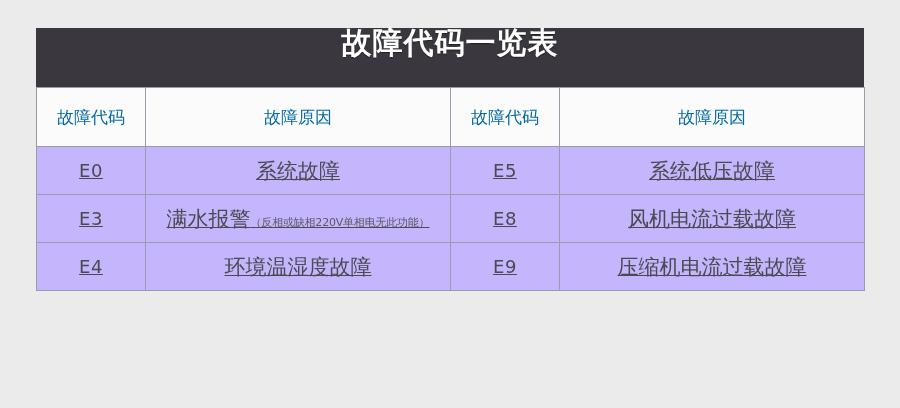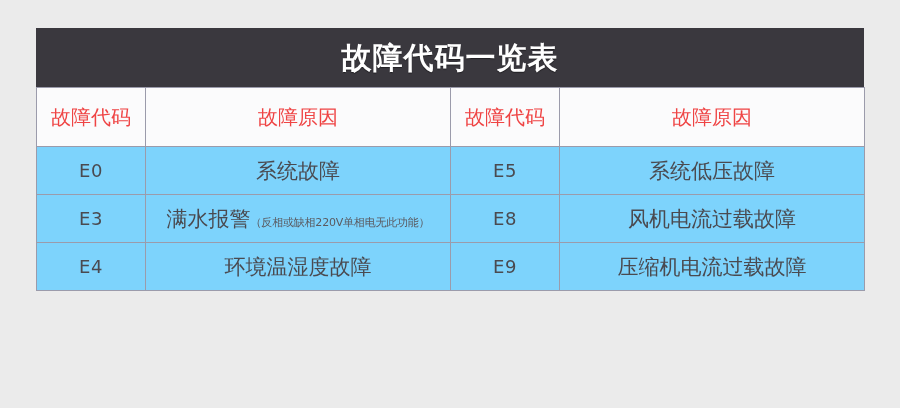--- a/index.html
+++ b/index.html
@@ -26,21 +26,21 @@
     left: 36px;
     top: 28px;
     width: 828px;
     background: #ebebeb;
   }
 
   .title-bar {
     height: 59px;
     background: #3a383e;
     display: flex;
-    align-items: center;
+    align-items: flex-start;
     justify-content: center;
     box-sizing: border-box;
   }
 
   .title-text {
     color: #ffffff;
     font-size: 30px;
     font-weight: bold;
     letter-spacing: 1px;
     line-height: 1;
@@ -65,29 +65,30 @@
     font-family: "DejaVu Sans", "Liberation Sans", sans-serif;
   }
 
   
   col.c-code { width: 109px; }
   col.c-reason { width: 305px; }
 
   tr.head-row th {
     background: #fbfbfc;
     height: 58px;
-    font-size: 20px;
-    color: #ef4444;
+    font-size: 17px;
+    color: #0369a1;
   }
 
   tr.data-row td {
-    background: #7dd3fc;
+    background: #c4b5fd;
     height: 47px;
     font-size: 18px;
     color: #4a4a50;
+    text-decoration: underline;
   }
 
   td.code-cell {
     font-size: 19px;
     letter-spacing: 0.5px;
     font-family: "Liberation Sans", "DejaVu Sans", sans-serif;
   }
 
   .reason-main {
     display: inline;

